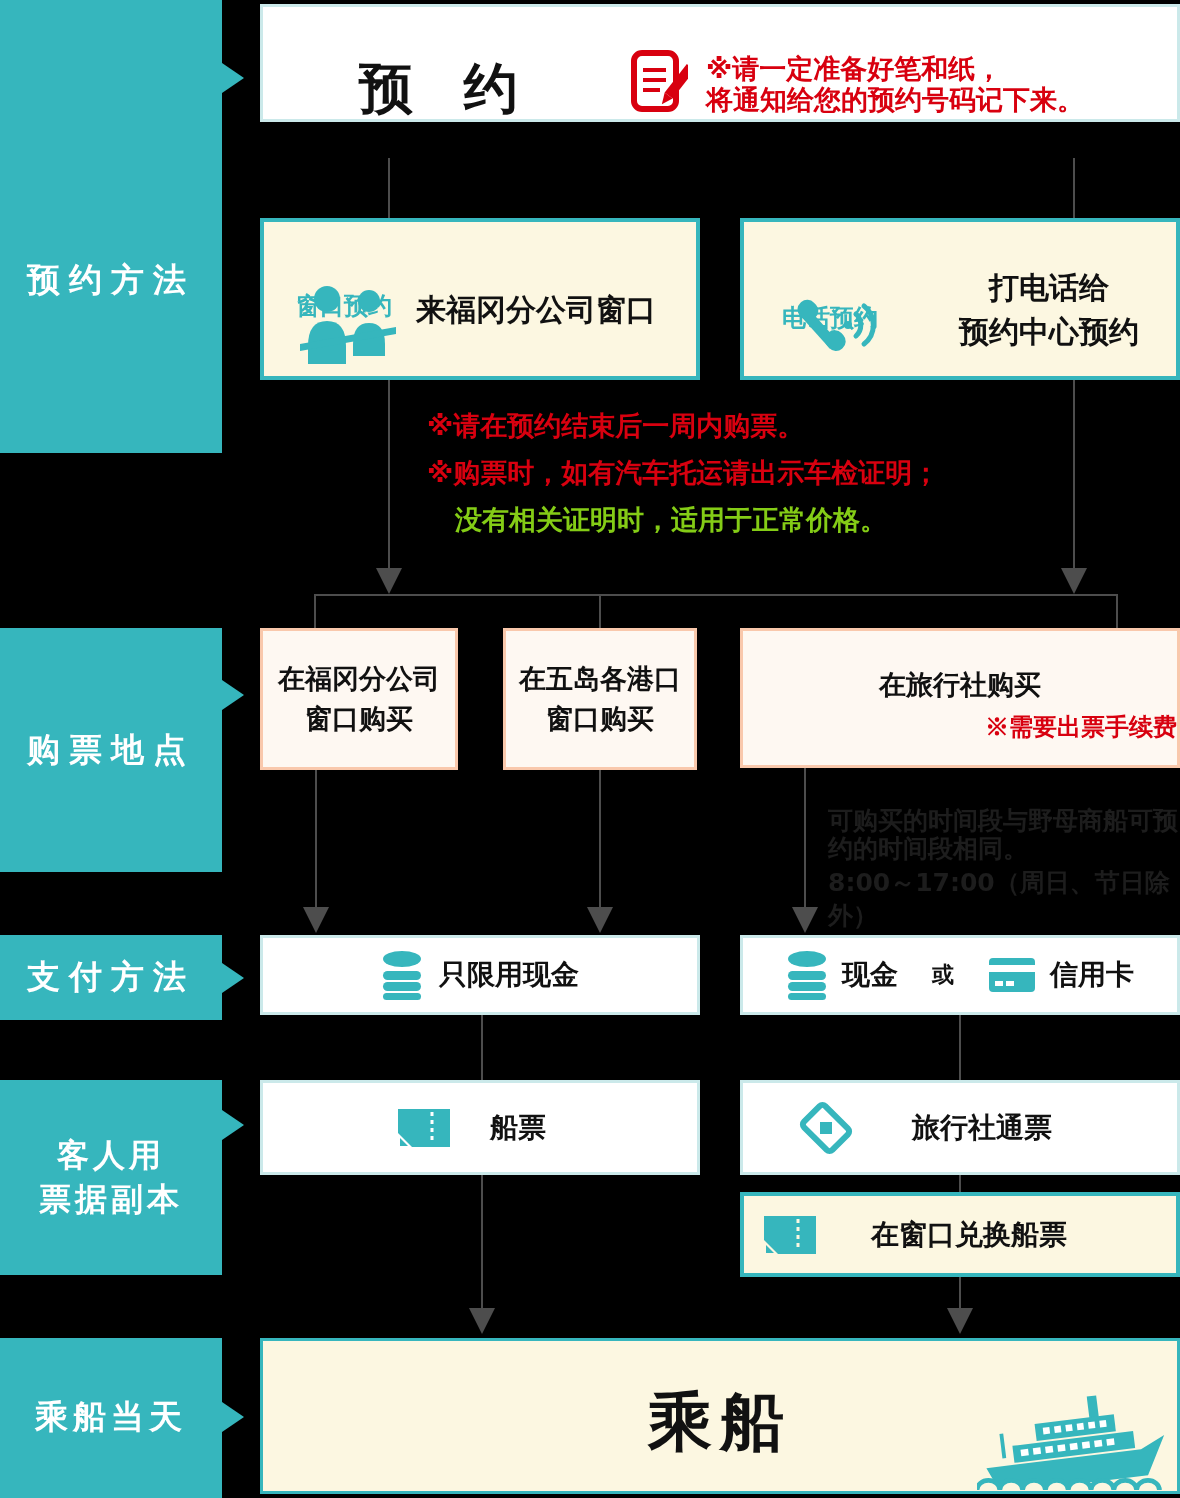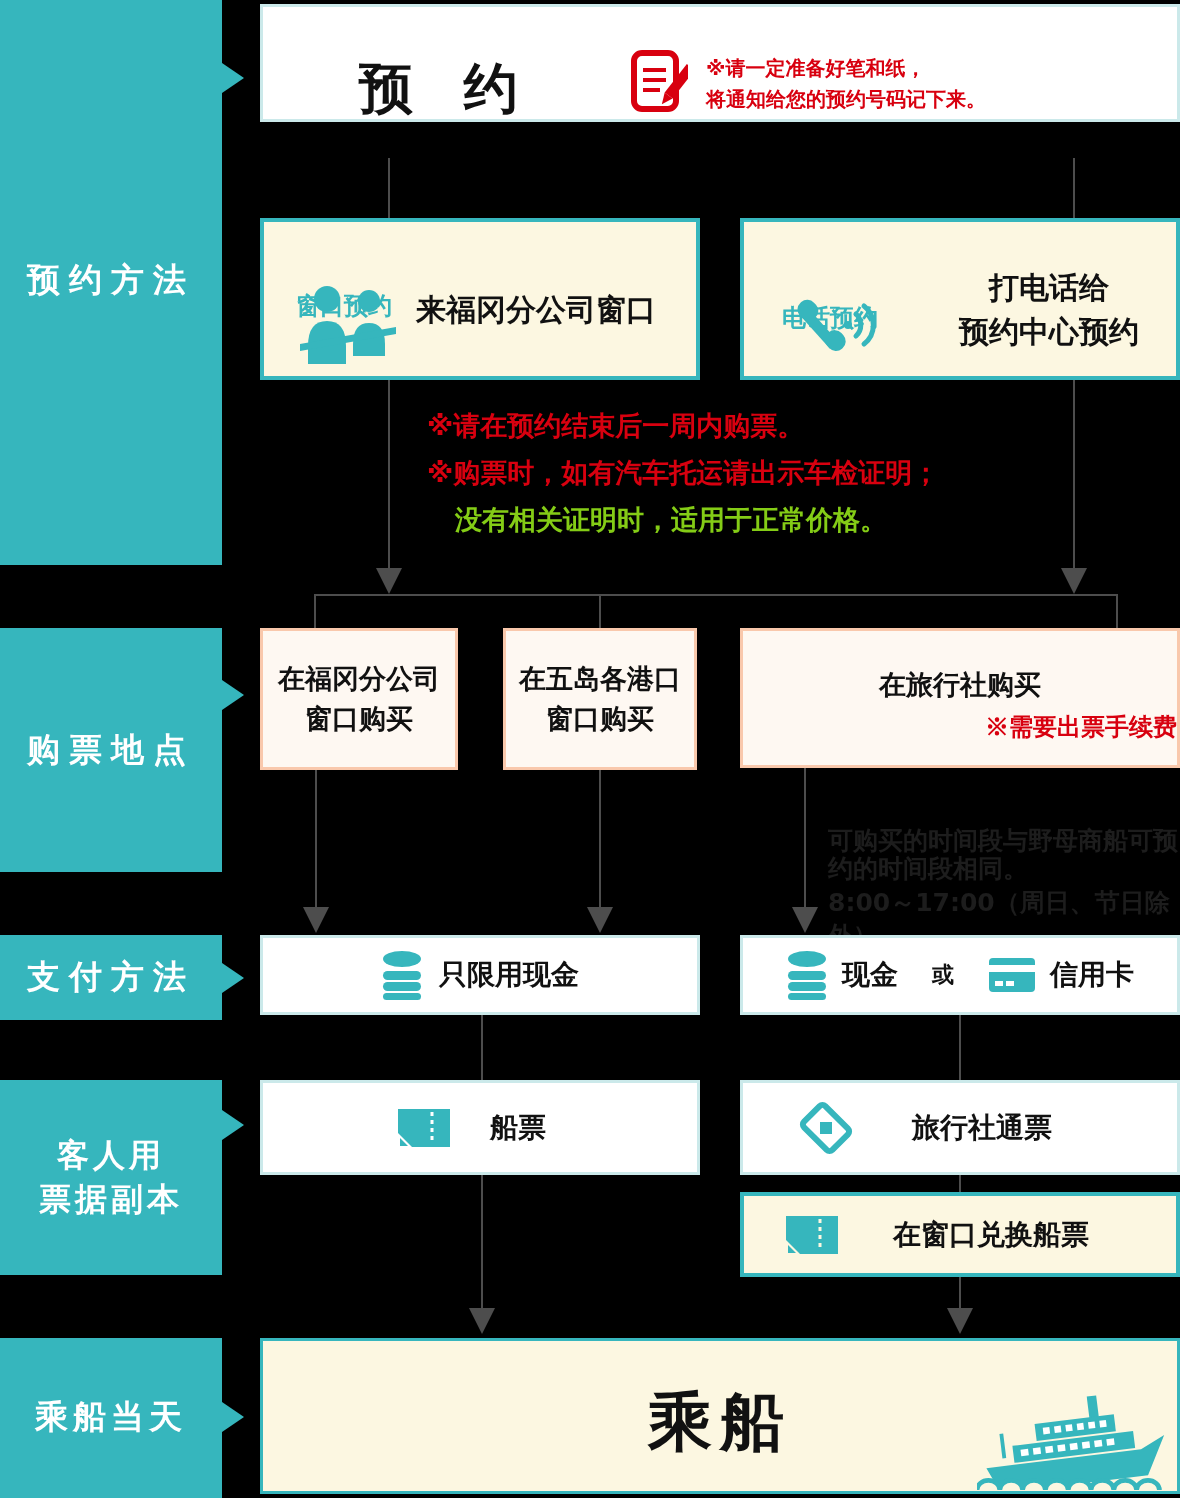--- a/index.html
+++ b/index.html
@@ -1,20 +1,20 @@
 <!DOCTYPE html>
 <html><head>
 <meta charset="utf-8">
 <style>
   html,body{margin:0;padding:0;background:#000;}
   .stage{position:relative;width:1180px;height:1498px;background:#000;overflow:hidden;
          font-family:"DejaVu Sans","Liberation Sans",sans-serif;}
   
   .side{position:absolute;left:0;width:222px;background:#36b6bd;}
-  .sideA{top:0;height:565px}
+  .sideA{top:0;height:453px}
   .sideB{top:628px;height:244px}
   .sideC{top:935px;height:85px}
   .sideD{top:1080px;height:195px}
   .sideE{top:1338px;height:160px}
   .side-lbl{position:absolute;left:0;width:100%;text-align:center;color:#fff;
             font-weight:bold;font-size:33px;letter-spacing:9px;line-height:44px;}
   .sideA .side-lbl{top:258px}
   .sideB .side-lbl{top:100px}
   .sideC .side-lbl{top:20px}
   .sideD .side-lbl{top:53px;font-size:32px;letter-spacing:4px}
@@ -36,34 +36,34 @@
   .buy-box{top:628px;background:#fef8f2;border:3px solid #f9c8ac;}
   .pay-box{top:935px;width:440px;height:80px;background:#fff;border:3px solid #cbe9ea;
            display:flex;align-items:center;}
   .tick-box{top:1080px;width:440px;height:95px;background:#fff;border:3px solid #cbe9ea;
             display:flex;align-items:center;}
   .exch-box{left:740px;top:1192px;width:440px;height:85px;background:#fcf7e1;border:4px solid #36b6bd;
             display:flex;align-items:center;}
   .board-box{left:260px;top:1338px;width:920px;height:156px;background:#fcf7e1;border:3px solid #36b6bd;}
   
   .resv-title{position:absolute;left:96px;top:46px;font-size:54px;font-weight:600;color:#111;letter-spacing:16px;}
-  .top-note{position:absolute;left:443px;top:46px;color:#d8000f;font-weight:bold;font-size:20px;line-height:31px;}
+  .top-note{position:absolute;left:443px;top:46px;color:#d8000f;font-weight:bold;font-size:27px;line-height:31px;}
   .badge{position:absolute;color:#36b6bd;font-weight:bold;font-size:24px;margin-top:42px;}
   .resv-text{position:absolute;color:#111;font-weight:bold;font-size:30px;}
   .phone-text{position:absolute;left:175px;top:44px;width:260px;text-align:center;
               color:#111;font-weight:bold;font-size:30px;line-height:44px;}
   .rednotes{position:absolute;left:427px;top:402px;color:#d8000f;font-weight:bold;
             font-size:27px;line-height:47px;}
   .rednotes .indent{padding-left:28px;}
   .rednotes .faded{color:#84cc16;}
   .buy-text{position:absolute;left:0;width:100%;text-align:center;color:#111;
             font-weight:bold;font-size:27px;line-height:40px;}
   .agency-fee{position:absolute;left:0;top:80px;width:100%;text-align:right;
               color:#d8000f;font-weight:bold;font-size:24px;font-family:Liberation Serif, serif;}
-  .hidden-note{position:absolute;left:828px;color:#1d1d1d;font-weight:bold;font-size:25px;margin-top:20px;}
+  .hidden-note{position:absolute;left:828px;color:#1d1d1d;font-weight:bold;font-size:25px;}
   .pay-label{color:#111;font-weight:bold;font-size:28px;}
   .or-label{color:#111;font-weight:bold;font-size:22px;}
   .board-title{position:absolute;left:0;top:38px;width:100%;text-align:center;
                color:#111;font-weight:600;font-size:64px;letter-spacing:8px;}
   .icon{display:block;}
   .abs{position:absolute;}
 </style>
 </head>
 <body>
 
@@ -238,21 +238,21 @@
   <div class="box tick-box" style="left:740px;padding-left:55px;gap:58px">
     <svg class="icon" width="56" height="56" viewBox="0 0 56 56">
       <g transform="rotate(45 28 28)">
         <rect x="8" y="13" width="40" height="30" rx="4" fill="#fff" stroke="#36b6bd" stroke-width="6"></rect>
         <rect x="22" y="22" width="12" height="12" fill="#36b6bd" transform="rotate(45 28 28)"></rect>
       </g>
     </svg>
     <span class="pay-label">旅行社通票</span>
   </div>
 
-  <div class="box exch-box" style="padding-left:42px;gap:55px">
+  <div class="box exch-box" style="padding-left:20px;gap:55px">
     <svg class="icon" width="52" height="38" viewBox="0 0 52 38">
       <rect x="0" y="0" width="52" height="38" fill="#36b6bd"></rect>
       <line x1="34" y1="3" x2="34" y2="35" stroke="#fcf7e1" stroke-width="3" stroke-dasharray="4 4"></line>
       <polygon points="0,24 14,38 0,38" fill="#fcf7e1"></polygon>
       <polygon points="2,29 10,37 2,37" fill="#36b6bd"></polygon>
     </svg>
     <span class="pay-label">在窗口兑换船票</span>
   </div>
 
   <div class="box board-box">

